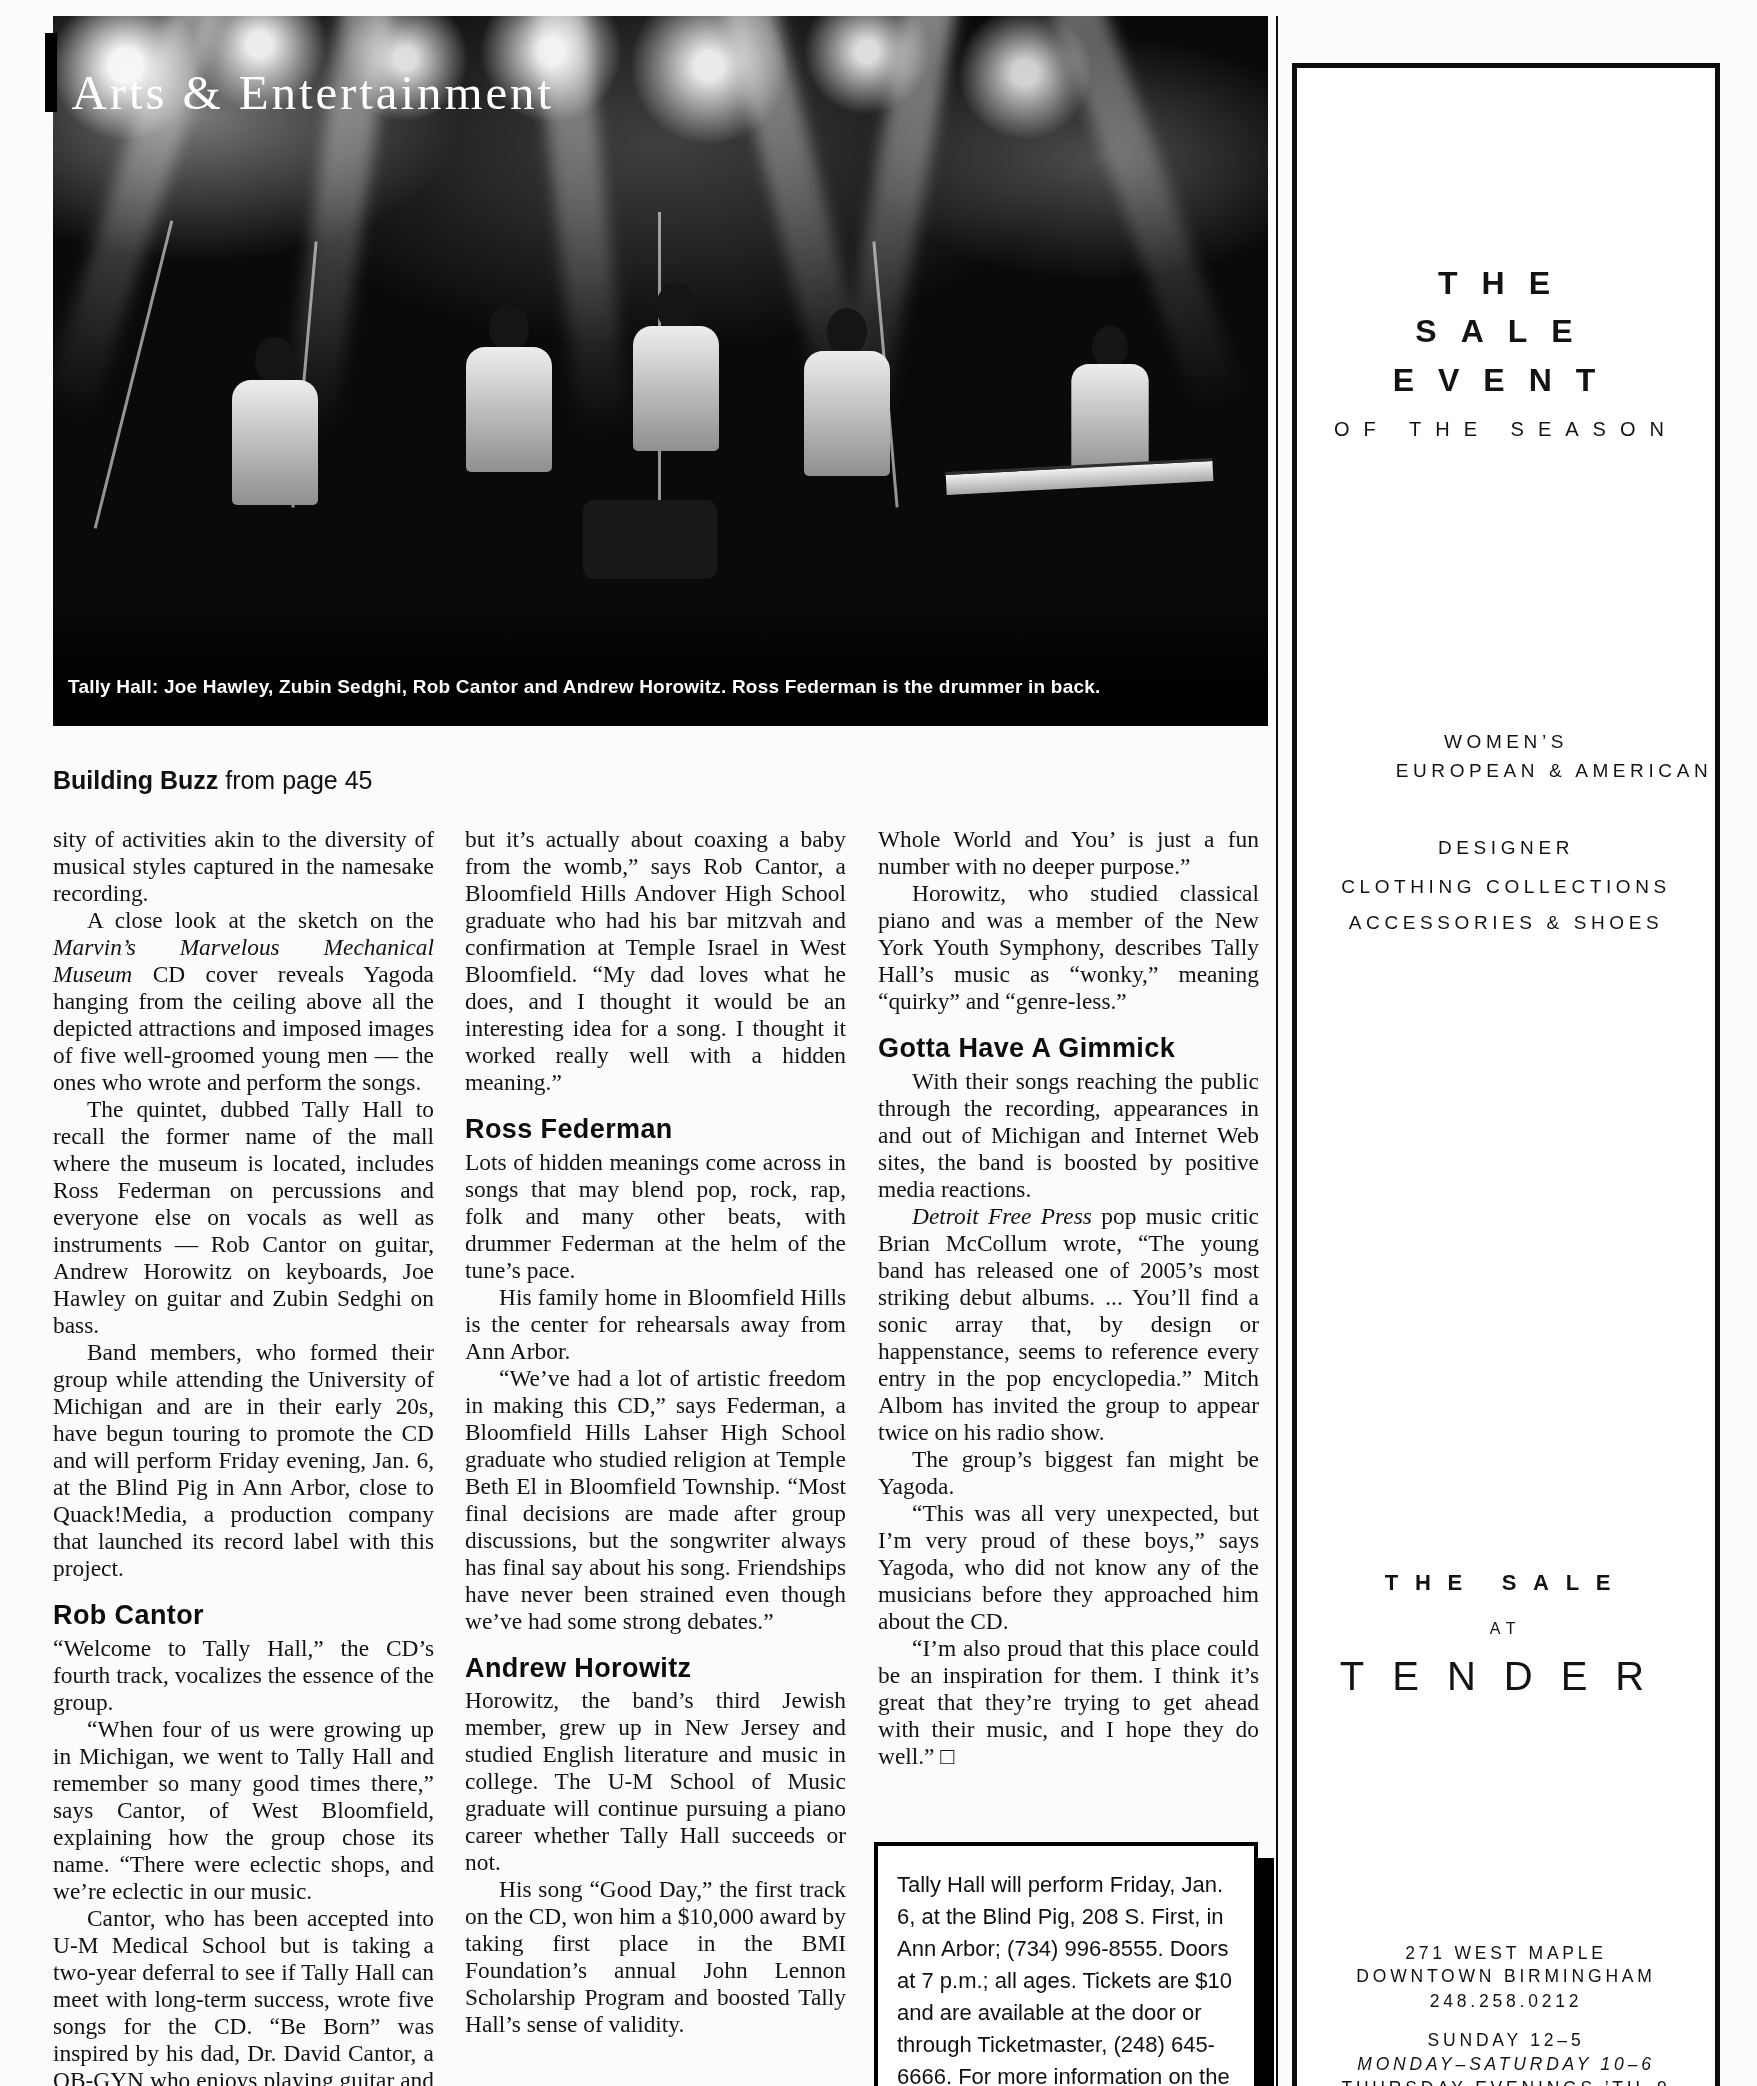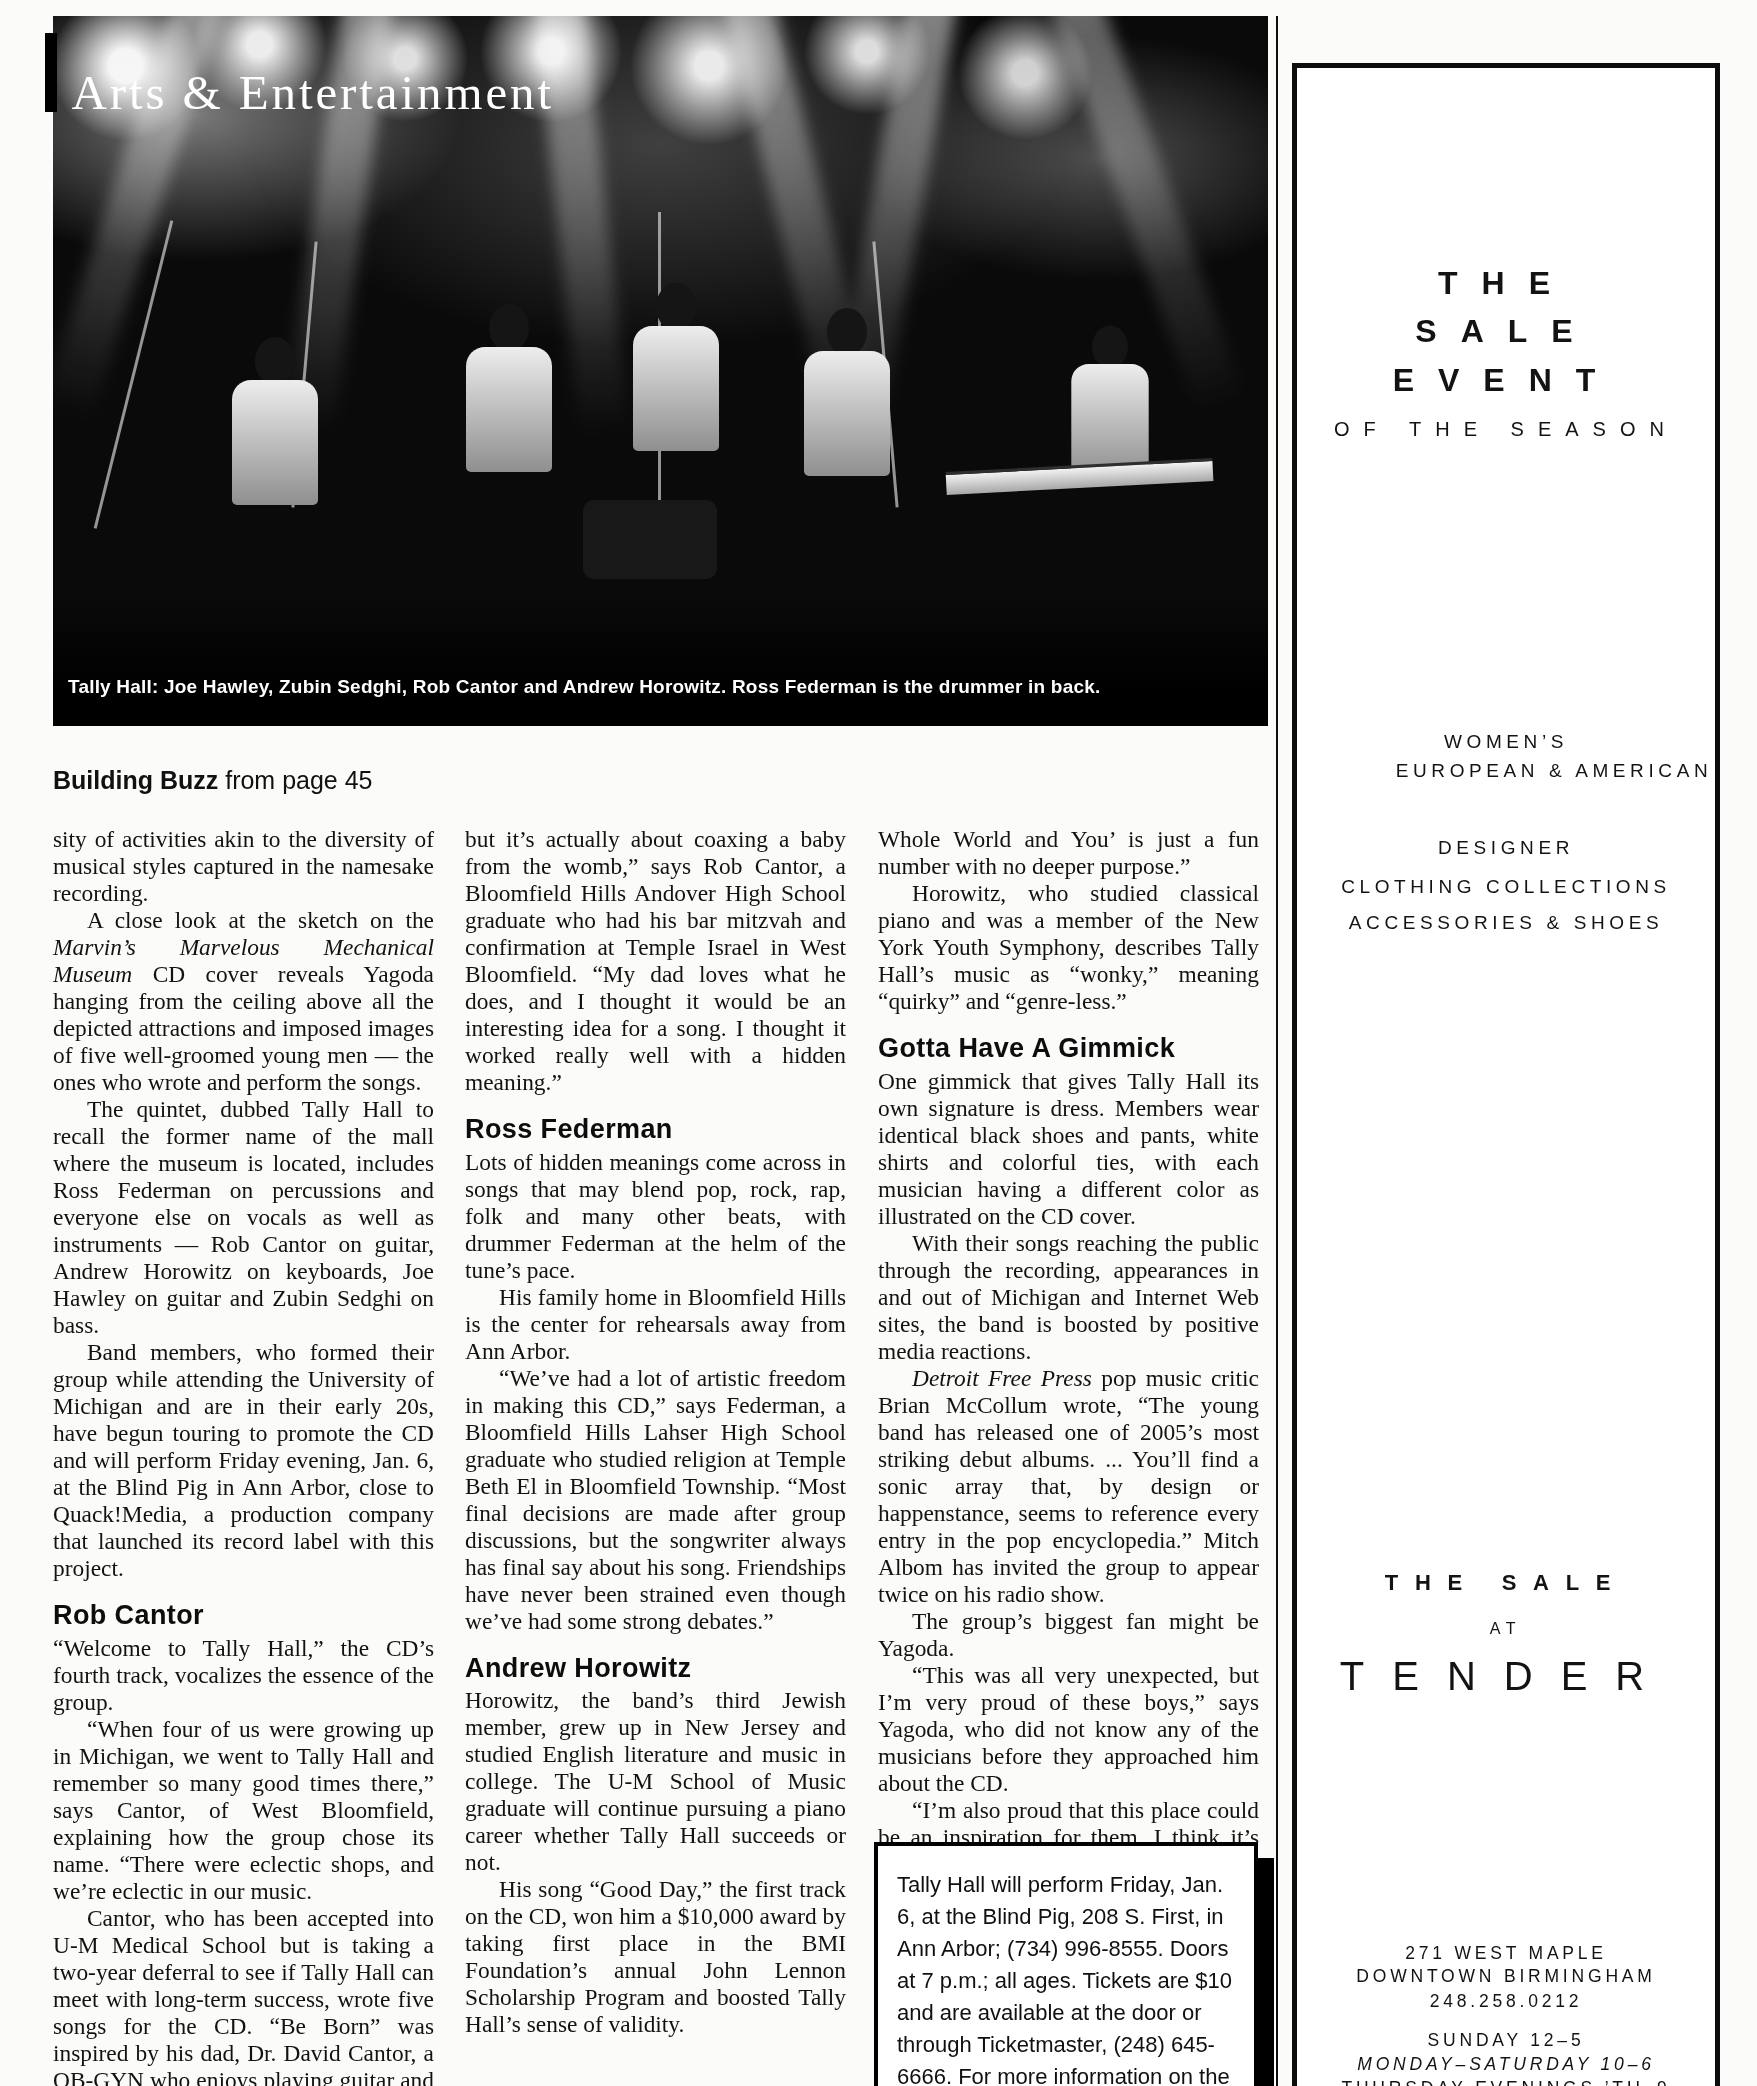--- a/index.html
+++ b/index.html
@@ -155,21 +155,20 @@
       <p class="para indent">“We’ve had a lot of artistic freedom in making this CD,” says Federman, a Bloomfield Hills Lahser High School graduate who studied religion at Temple Beth El in Bloomfield Township. “Most final decisions are made after group discussions, but the songwriter always has final say about his song. Friendships have never been strained even though we’ve had some strong debates.”</p>
       <h2 class="subhead">Andrew Horowitz</h2>
       <p class="para">Horowitz, the band’s third Jewish member, grew up in New Jersey and studied English literature and music in college. The U-M School of Music graduate will continue pursuing a piano career whether Tally Hall succeeds or not.</p>
       <p class="para indent">His song “Good Day,” the first track on the CD, won him a $10,000 award by taking first place in the BMI Foundation’s annual John Lennon Scholarship Program and boosted Tally Hall’s sense of validity.</p>
 
     </div>
     <div class="col c3">
       <p class="para">Whole World and You’ is just a fun number with no deeper purpose.”</p>
       <p class="para indent">Horowitz, who studied classical piano and was a member of the New York Youth Symphony, describes Tally Hall’s music as “wonky,” meaning “quirky” and “genre-less.”</p>
       <h2 class="subhead">Gotta Have A Gimmick</h2>
-      <p class="para">One gimmick that gives Tally Hall its own signature is dress. Members wear identical black shoes and pants, white shirts and colorful ties, with each musician having a different color as illustrated on the CD cover.</p>
       <p class="para indent">With their songs reaching the public through the recording, appearances in and out of Michigan and Internet Web sites, the band is boosted by positive media reactions.</p>
       <p class="para indent">
         <span class="it">Detroit Free Press</span><span> pop music critic Brian McCollum wrote, “The young band has released one of 2005’s most striking debut albums. ... You’ll find a sonic array that, by design or happenstance, seems to reference every entry in the pop encyclopedia.” Mitch Albom has invited the group to appear twice on his radio show.</span>
       </p>
       <p class="para indent">The group’s biggest fan might be Yagoda.</p>
       <p class="para indent">“This was all very unexpected, but I’m very proud of these boys,” says Yagoda, who did not know any of the musicians before they approached him about the CD.</p>
       <p class="para indent">“I’m also proud that this place could be an inspiration for them. I think it’s great that they’re trying to get ahead with their music, and I hope they do well.” □</p>
     </div>
   </div>
 

